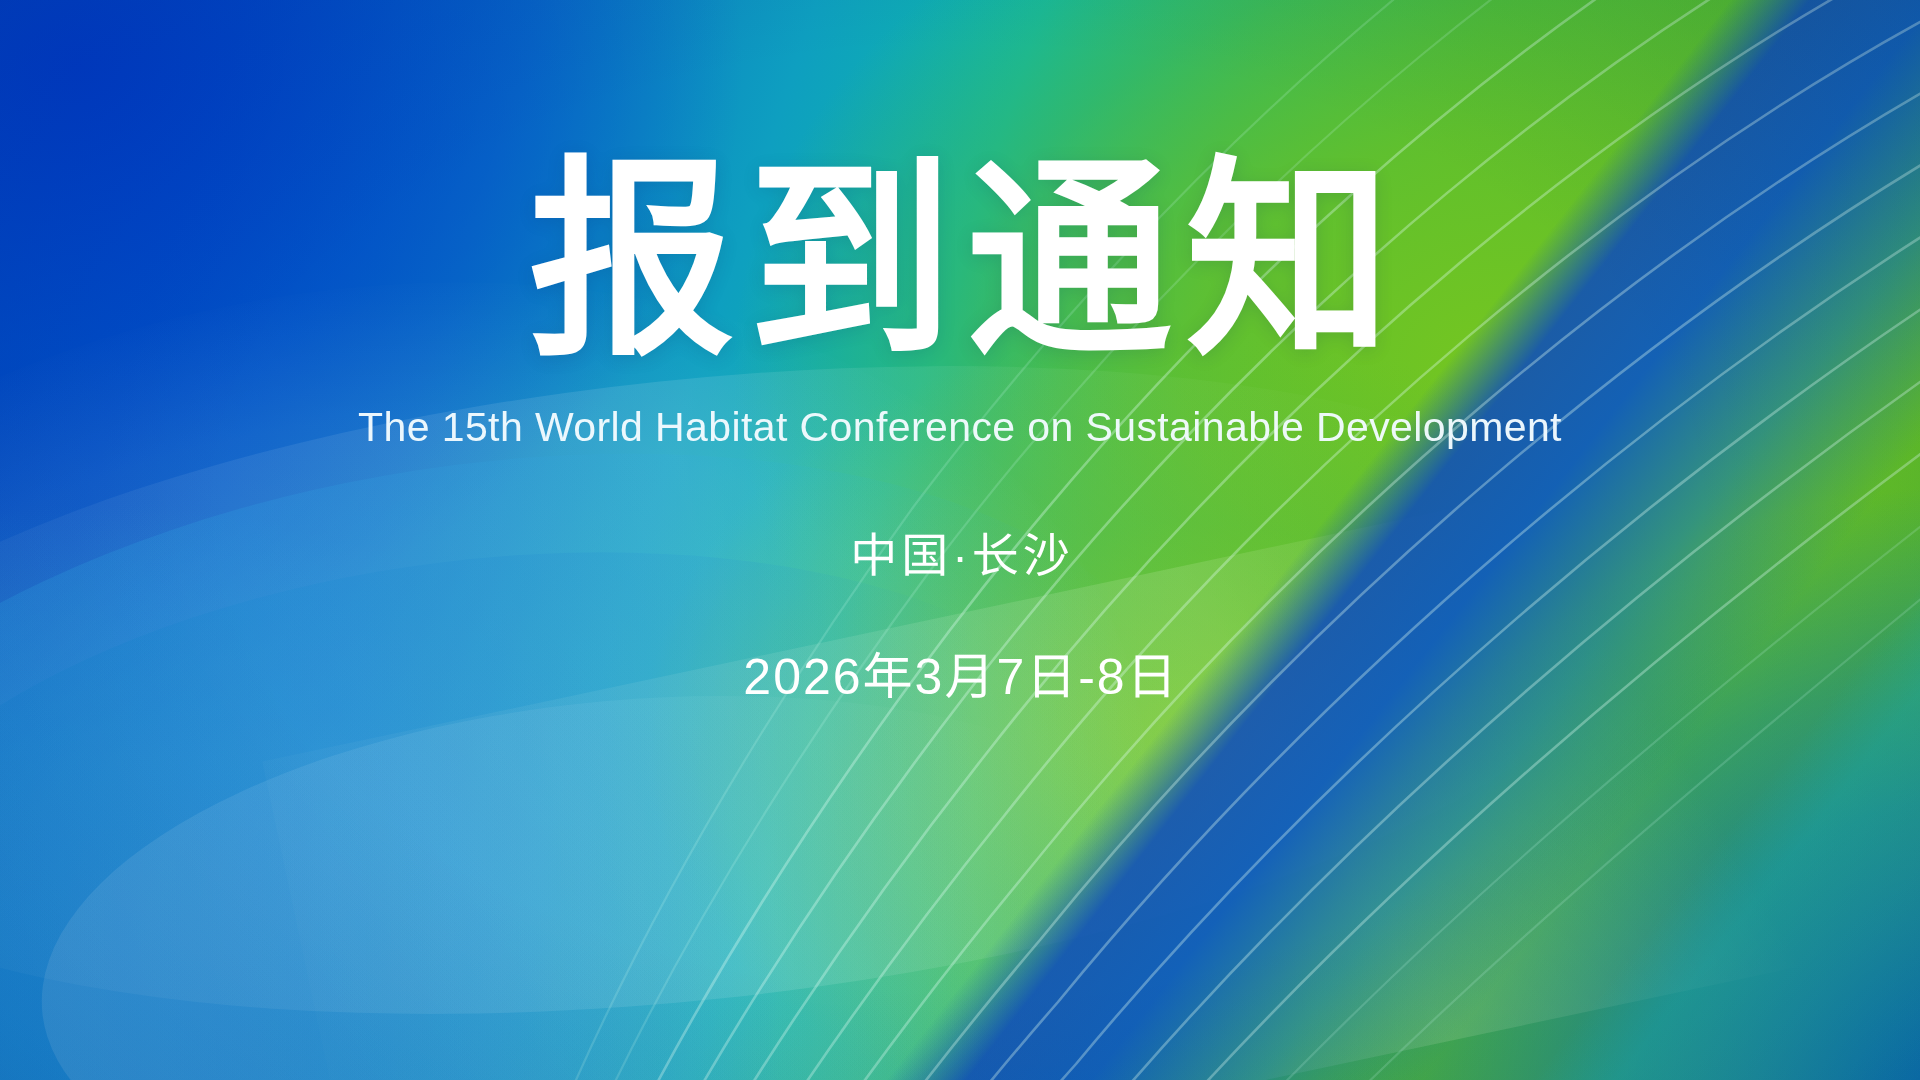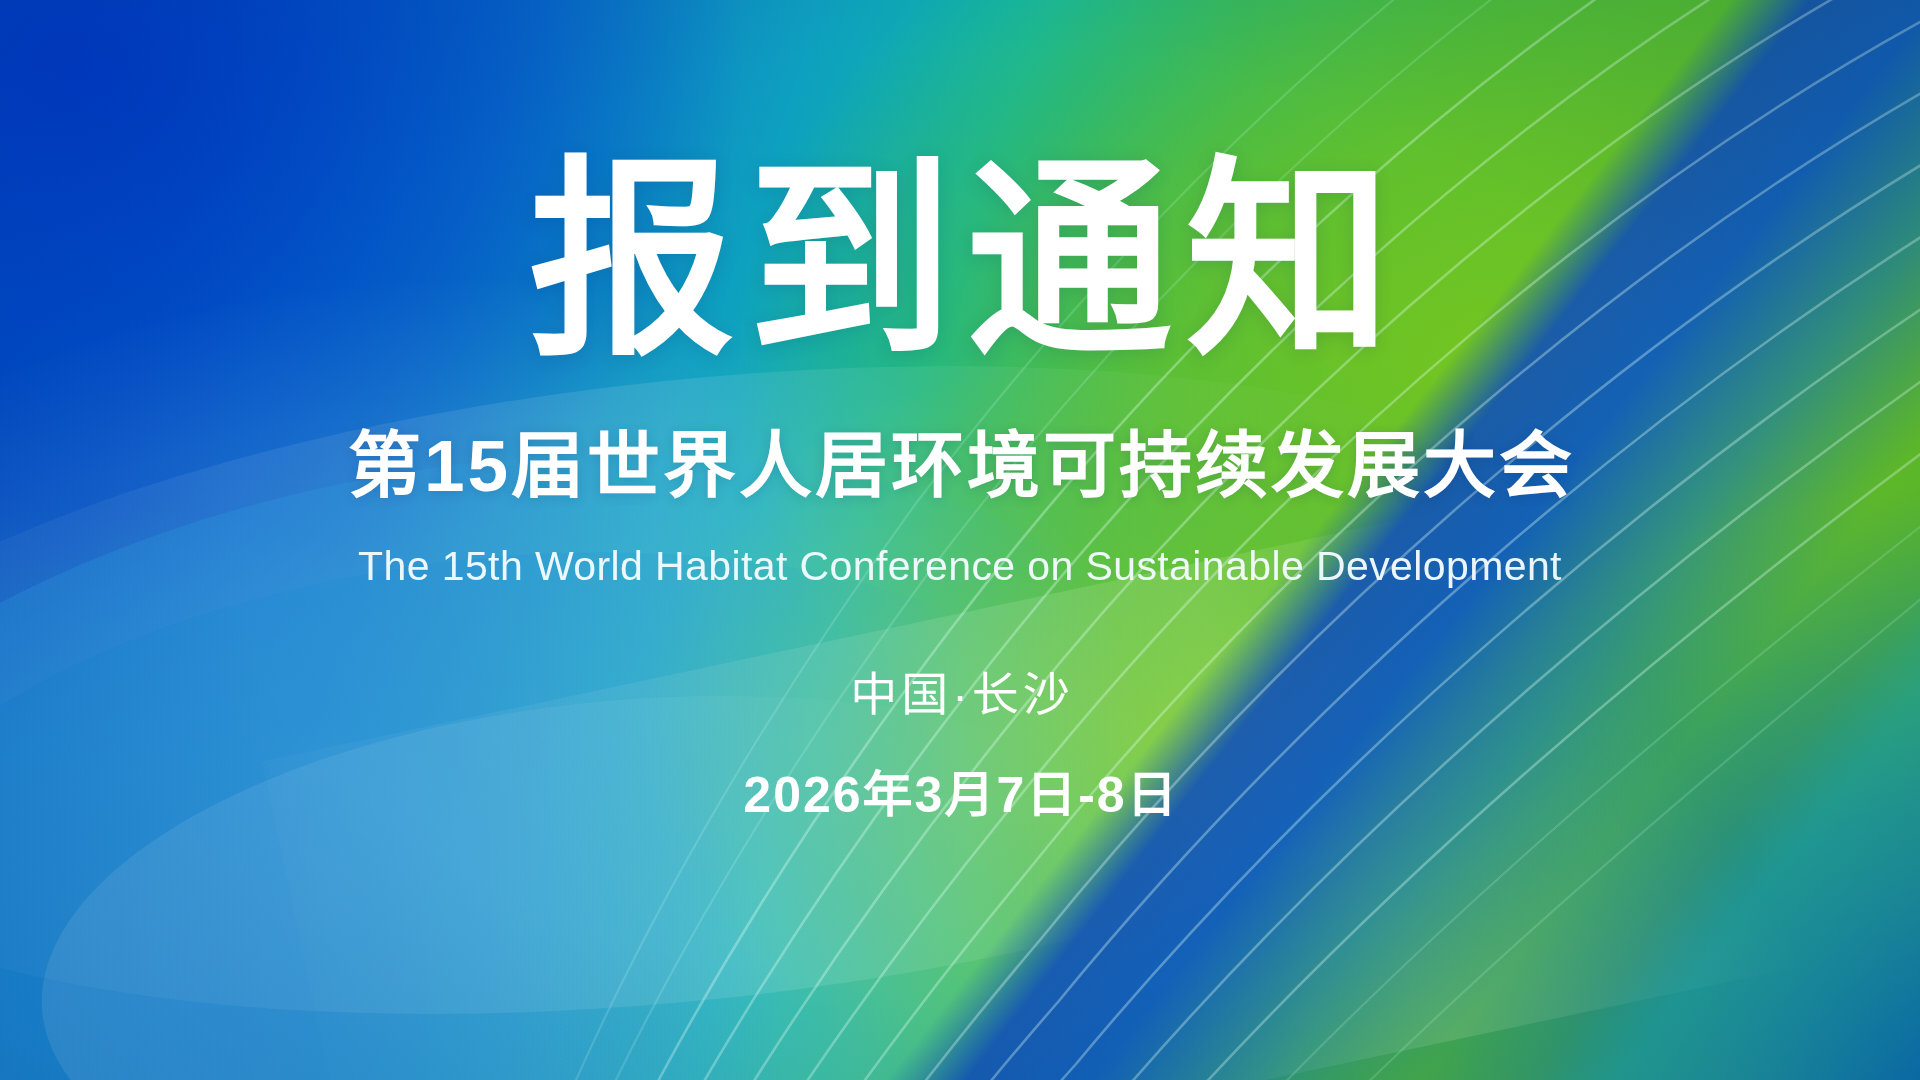--- a/index.html
+++ b/index.html
@@ -242,24 +242,24 @@
     font-size: 47px;
     line-height: 1.0;
     font-weight: 300;
     letter-spacing: 4px;
     text-indent: 4px;
     color: #ffffff;
     white-space: nowrap;
   }
 
   .meta-date {
-    margin-top: 52px;
+    margin-top: 73px;
     font-size: 50px;
     line-height: 1.0;
-    font-weight: 700;
+    font-weight: 400;
     letter-spacing: 2px;
     text-indent: 2px;
     color: #ffffff;
     white-space: nowrap;
   }
 </style>
 </head>
 <body>
 
 <div id="poster">
@@ -303,21 +303,20 @@
       </g>
     </svg>
   </div>
 
   <div class="bg-layer bg-vignette"></div>
 
   <div class="content">
 
     <div class="title-main">报到通知</div>
 
-    <div class="title-sub-cn">第15届世界人居环境可持续发展大会</div>
 
     <div class="title-sub-en">The 15th World Habitat Conference on Sustainable Development</div>
 
     <div class="meta-location">中国·长沙</div>
 
     <div class="meta-date">2026年3月7日-8日</div>
 
   </div>
 </div>
 

